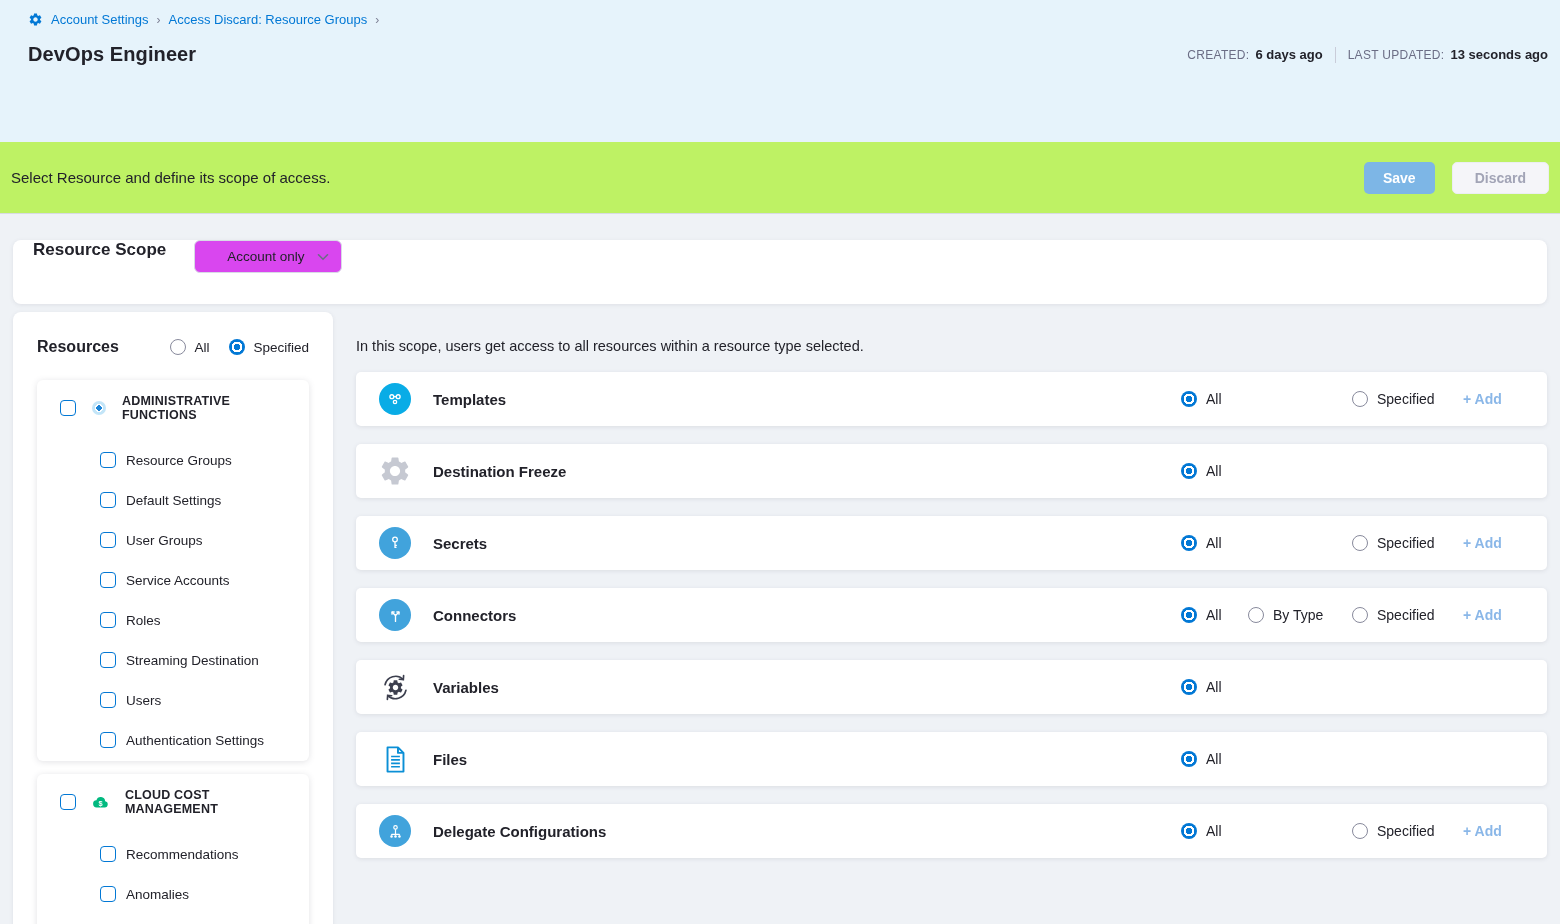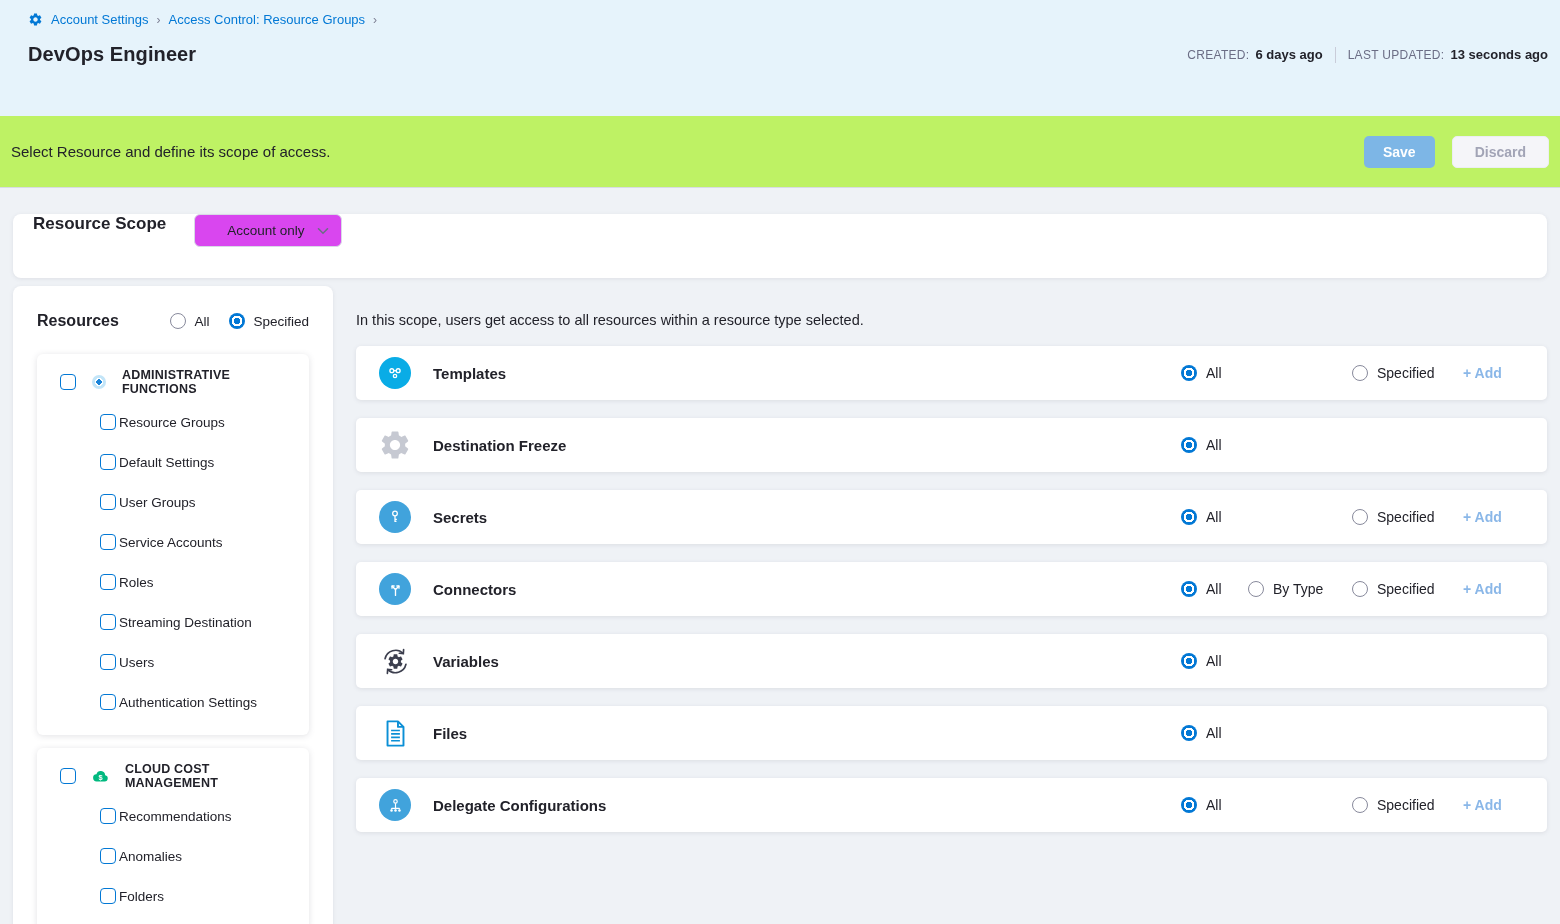--- a/index.html
+++ b/index.html
@@ -3,21 +3,21 @@
 <meta charset="utf-8">
 <style>
   *{box-sizing:border-box}
   html,body{margin:0;padding:0}
   body{
     width:1560px;height:924px;overflow:hidden;
     font-family:"Liberation Sans","DejaVu Sans",sans-serif;
     background:#eff2f6;color:#22222a;
   }
   
-  .top-header{background:#e6f3fb;height:116px;padding:12px 12px 0 28px}
+  .top-header{background:#e6f3fb;height:142px;padding:12px 12px 0 28px}
   .breadcrumb{display:flex;align-items:center;gap:8px;font-size:13px}
   .crumb{color:#0278d5;font-weight:500;cursor:pointer;text-decoration:none}
   .crumb-sep{color:#7d7f93;font-size:12px;margin-top:1px}
   .bc-gear{display:flex;align-items:center}
   .title-row{display:flex;align-items:center;margin-top:16px}
   .page-title{font-size:20px;font-weight:700;letter-spacing:.1px}
   .meta{margin-left:auto;display:flex;align-items:center;gap:12px}
   .meta-label{color:#6b6d85;font-size:12px;letter-spacing:.3px}
   .meta-value{color:#22222a;font-weight:600;font-size:13px;margin-left:-6px}
   .meta-sep{width:1px;height:16px;background:#c9ccd9}
@@ -35,21 +35,21 @@
   .sidebar{width:320px;flex:none;background:#fff;border-radius:8px;box-shadow:0 1px 4px rgba(96,97,112,.12);padding:26px 24px 24px;height:980px}
   .sidebar-header{display:flex;align-items:center}
   .sidebar-title{font-size:16px;font-weight:700}
   .mode-group{margin-left:auto;display:flex;gap:20px}
   .mode-opt{display:flex;align-items:center;gap:8px;font-size:13.5px;cursor:pointer}
   .group-card{border-radius:6px;box-shadow:0 1px 6px rgba(96,97,112,.18);padding:16px 0 13px;margin-top:24px;background:#fff}
   .group-card + .group-card{margin-top:13px}
   .group-header{display:flex;align-items:center;gap:16px;padding:0 10px 0 23px;height:24px;margin-bottom:8px}
   .group-label{font-size:12.5px;font-weight:600;letter-spacing:.2px}
   .group-icon{display:flex;align-items:center;flex:none}
-  .group-item{display:flex;align-items:center;gap:3px;padding-left:63px;height:40px;cursor:pointer}
+  .group-item{display:flex;align-items:flex-end;gap:10px;padding-left:63px;height:40px;cursor:pointer}
   .item-label{font-size:13.5px}
   .admin-dot{width:14px;height:14px;border-radius:50%;background:radial-gradient(circle,#1b84d8 0 2.8px,#fff 2.8px 4.2px,#c3e5f8 4.2px 7px)}
   
   .main-col{flex:1;min-width:0}
   .main-desc{font-size:14.5px;margin:26px 0 18px}
   .rows{display:flex;flex-direction:column;gap:18px}
   .row-card{background:#fff;border-radius:5px;box-shadow:0 1px 4px rgba(96,97,112,.14);height:54px;display:flex;align-items:center;padding-left:21px}
   .row-icon{width:36px;display:flex;align-items:center;justify-content:center;flex:none}
   .icon-circle{width:32px;height:32px;border-radius:50%;display:flex;align-items:center;justify-content:center}
   .row-title{font-size:15px;font-weight:600;margin-left:20px;white-space:nowrap}
@@ -66,21 +66,21 @@
 
 <div class="top-header">
   <div class="breadcrumb">
     <span class="bc-gear">
       <svg width="15" height="15" viewBox="0 0 24 24" fill="#0278d5">
           <path d="M19.14 12.94c.04-.3.06-.61.06-.94 0-.32-.02-.64-.07-.94l2.03-1.58c.18-.14.23-.41.12-.61l-1.92-3.32c-.12-.22-.37-.29-.59-.22l-2.39.96c-.5-.38-1.03-.7-1.62-.94l-.36-2.54c-.04-.24-.24-.41-.48-.41h-3.84c-.24 0-.43.17-.47.41l-.36 2.54c-.59.24-1.13.57-1.62.94l-2.39-.96c-.22-.08-.47 0-.59.22L2.74 8.87c-.12.21-.08.47.12.61l2.03 1.58c-.05.3-.09.63-.09.94s.02.64.07.94l-2.03 1.58c-.18.14-.23.41-.12.61l1.92 3.32c.12.22.37.29.59.22l2.39-.96c.5.38 1.03.7 1.62.94l.36 2.54c.05.24.24.41.48.41h3.84c.24 0 .44-.17.47-.41l.36-2.54c.59-.24 1.13-.56 1.62-.94l2.39.96c.22.08.47 0 .59-.22l1.92-3.32c.12-.22.07-.47-.12-.61l-2.01-1.58zM12 15.6c-1.98 0-3.6-1.62-3.6-3.6s1.62-3.6 3.6-3.6 3.6 1.62 3.6 3.6-1.62 3.6-3.6 3.6z"></path>
         </svg>
     </span>
     <a class="crumb">Account Settings</a>
     <span class="crumb-sep">›</span>
-    <a class="crumb">Access Control: Resource Groups</a>
+    <a class="crumb">Access Discard: Resource Groups</a>
     <span class="crumb-sep">›</span>
   </div>
   <div class="title-row">
     <span class="page-title">DevOps Engineer</span>
     <div class="meta">
       <span class="meta-label">CREATED:</span>
       <span class="meta-value">6 days ago</span>
       <span class="meta-sep"></span>
       <span class="meta-label">LAST UPDATED:</span>
       <span class="meta-value">13 seconds ago</span>

